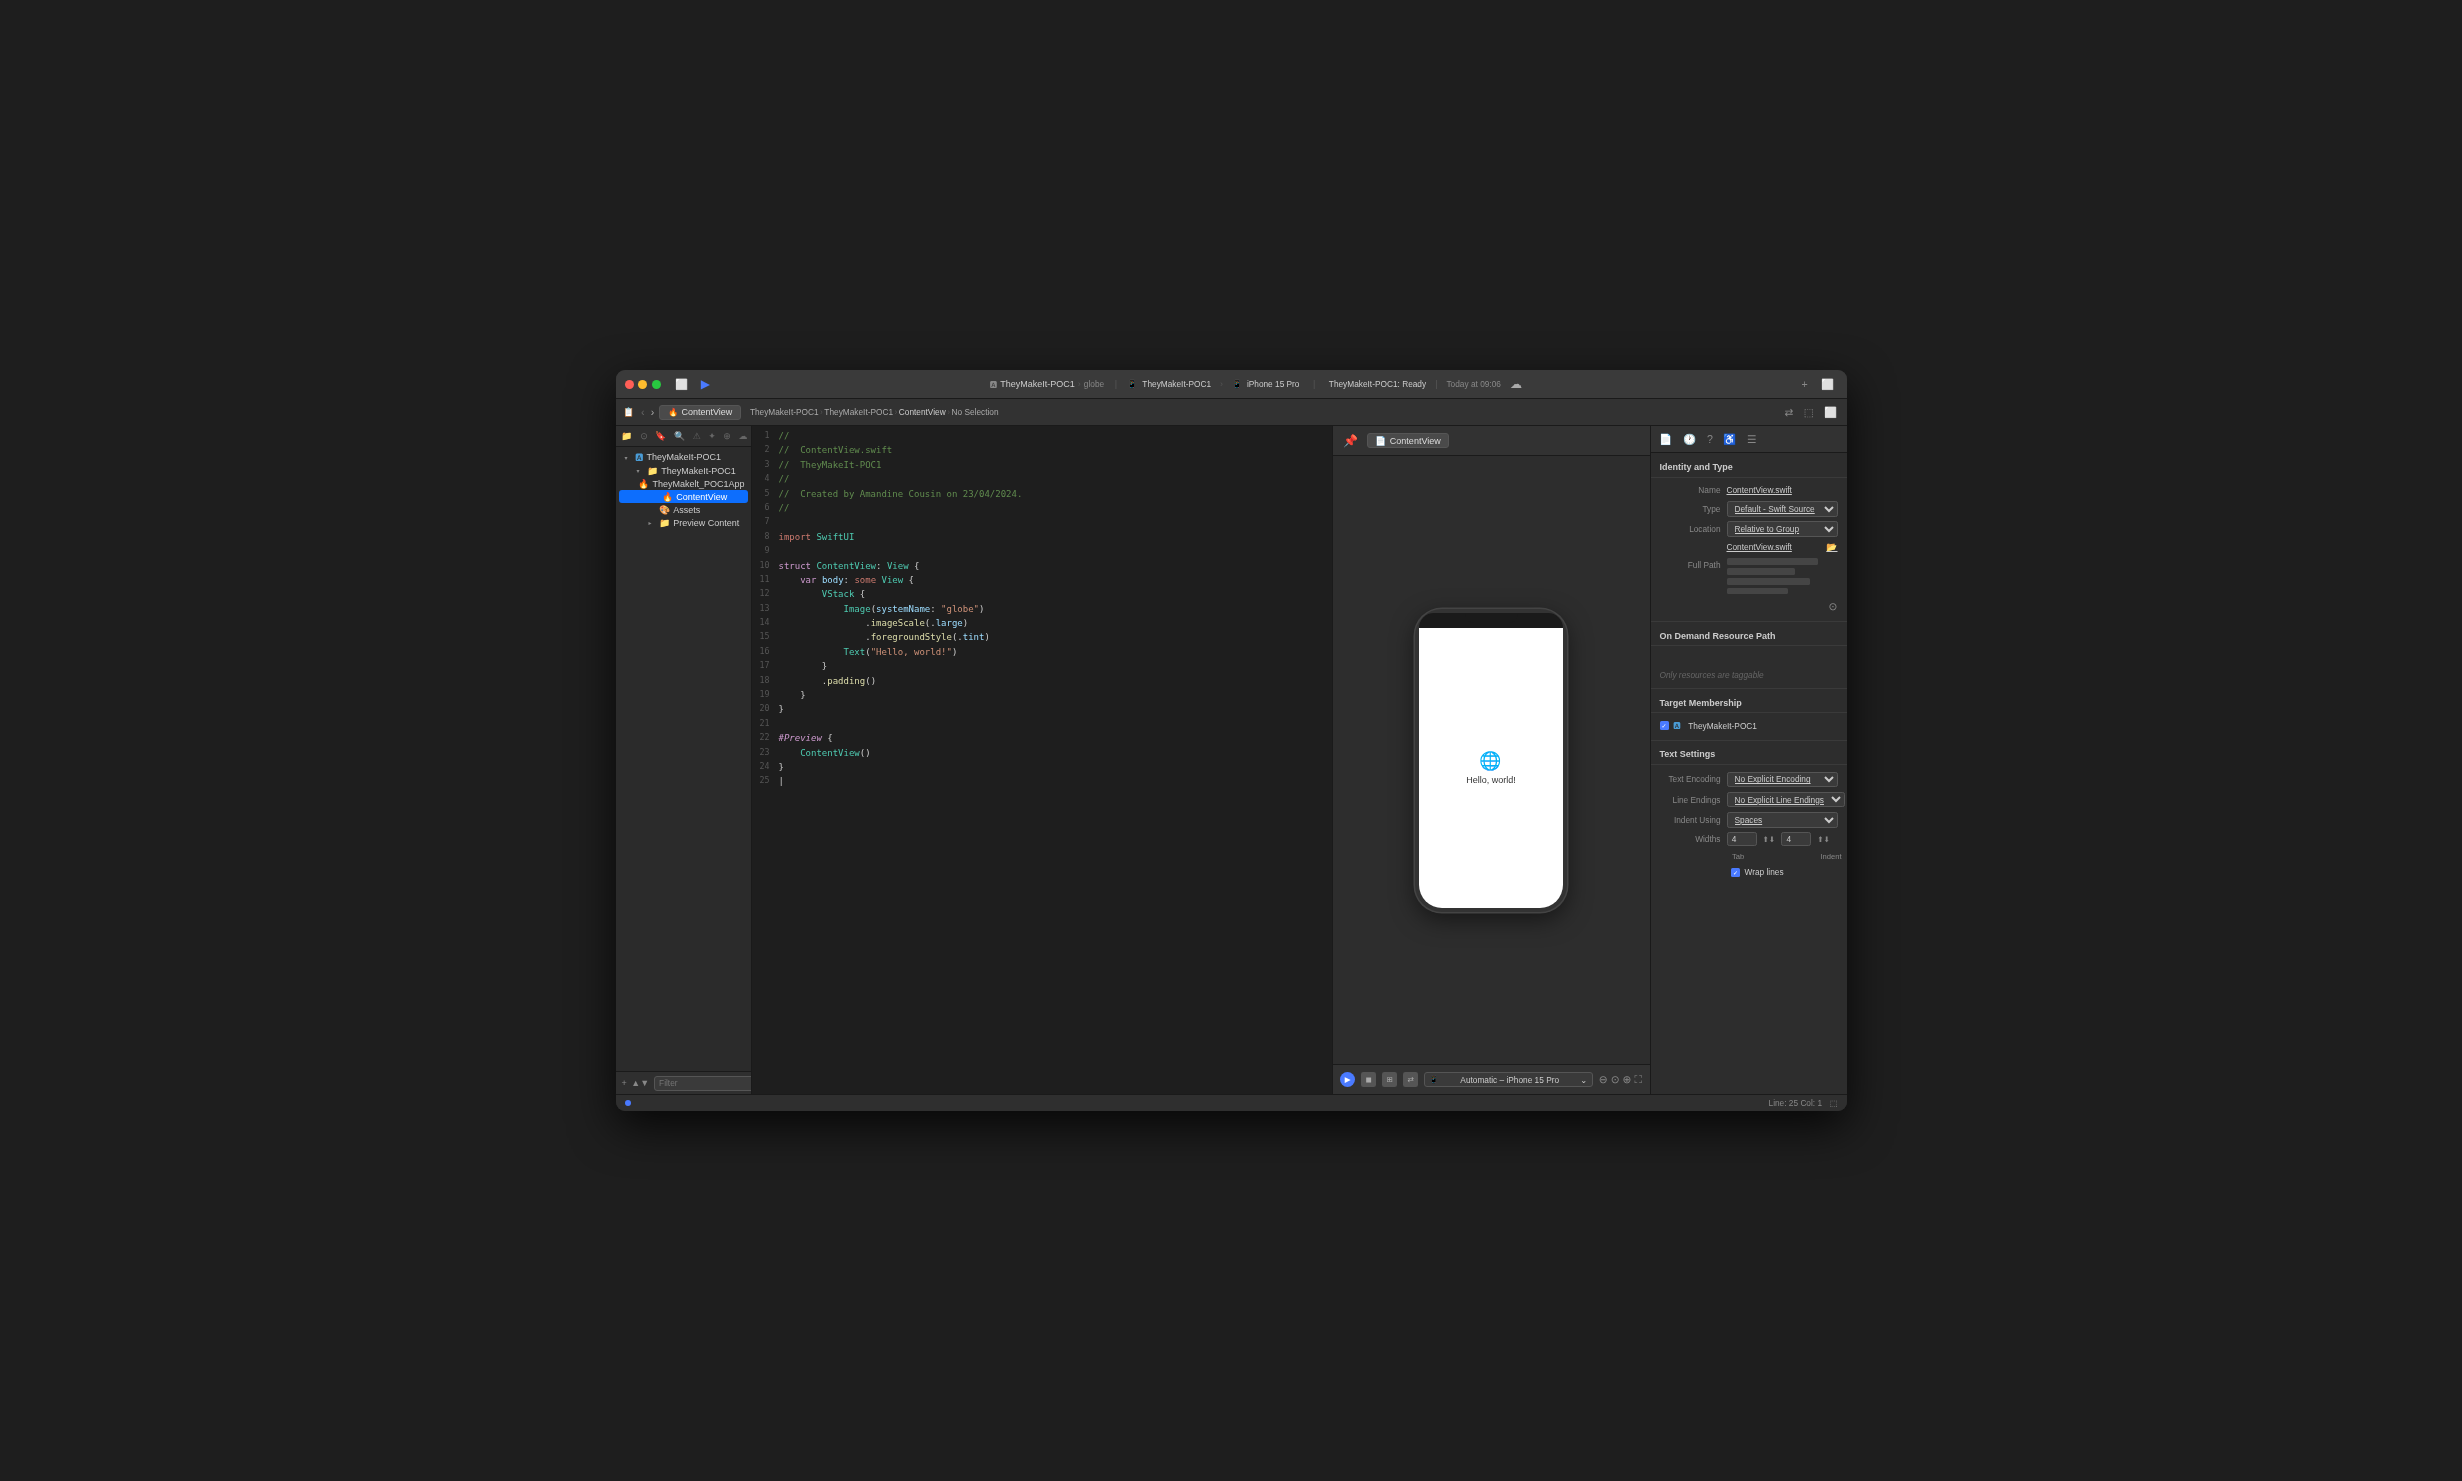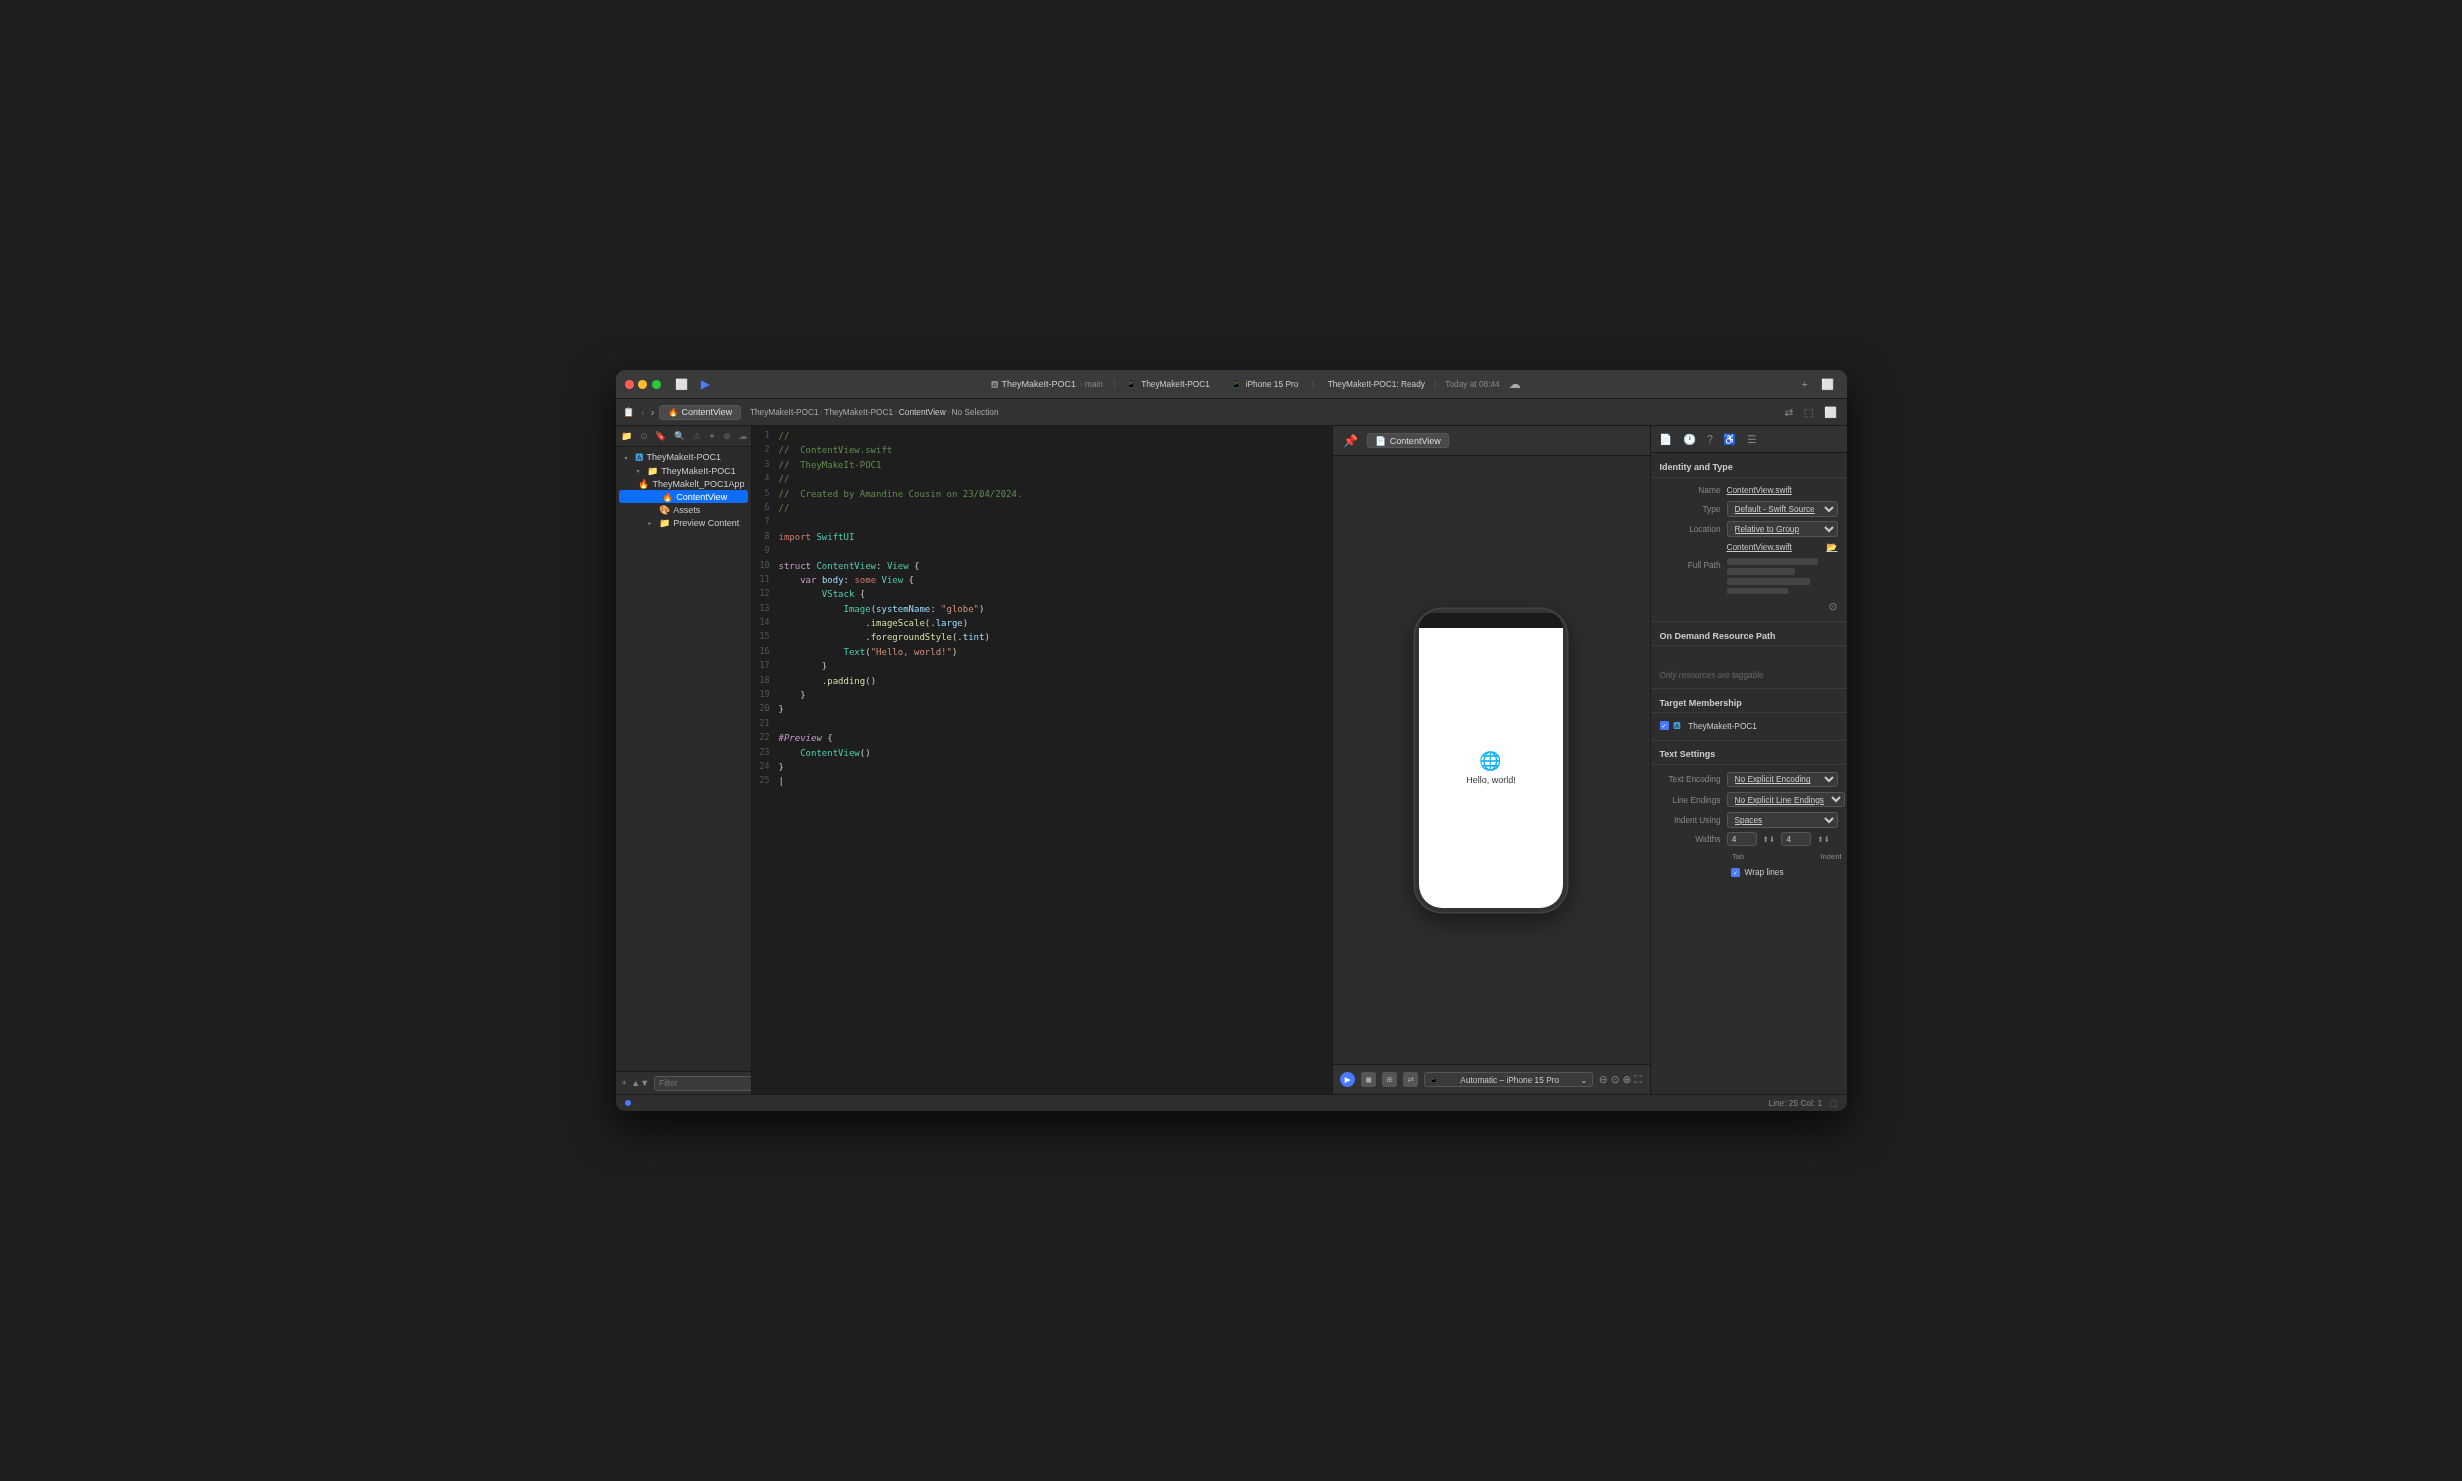--- a/index.html
+++ b/index.html
@@ -550,32 +550,32 @@
       <div class="traffic-light tl-max"></div>
     </div>
     <button class="icon-btn">⬜</button>
     <button class="icon-btn" style="color:#4a7aff; font-size:12px;">▶</button>
 
     <div class="titlebar-center">
       <div class="titlebar-project">
         <span style="color:#888; font-size:8.3px;">🅰</span>
         <span style="font-size:9px; color:#ccc;">TheyMakeIt-POC1</span>
         <span style="color:#555;">›</span>
-        <span style="font-size:8.3px; color:#888;">main</span>
+        <span style="font-size:8.3px; color:#888;">globe</span>
       </div>
       <span style="color:#555; margin: 0 6px;">|</span>
       <span style="color:#888; font-size:8.3px;">📱</span>
       <span style="font-size:8.3px; color:#ccc;">TheyMakeIt-POC1</span>
       <span style="color:#555; margin: 0 4.5px;">›</span>
       <span style="font-size:8.3px; color:#888;">📱</span>
       <span style="font-size:8.3px; color:#ccc;">iPhone 15 Pro</span>
       <span style="color:#555; margin: 0 9px;">|</span>
       <span style="font-size:8.3px; color:#ccc;">TheyMakeIt-POC1: Ready</span>
       <span style="color:#555; margin: 0 4.5px;">|</span>
-      <span style="font-size:8.3px; color:#888;">Today at 08:44</span>
+      <span style="font-size:8.3px; color:#888;">Today at 09:06</span>
       <span style="font-size:12px; margin-left:4.5px;">☁</span>
     </div>
 
     <div class="titlebar-icons">
       <button class="icon-btn">+</button>
       <button class="icon-btn">⬜</button>
     </div>
   </div>
 
   <div class="toolbar">

